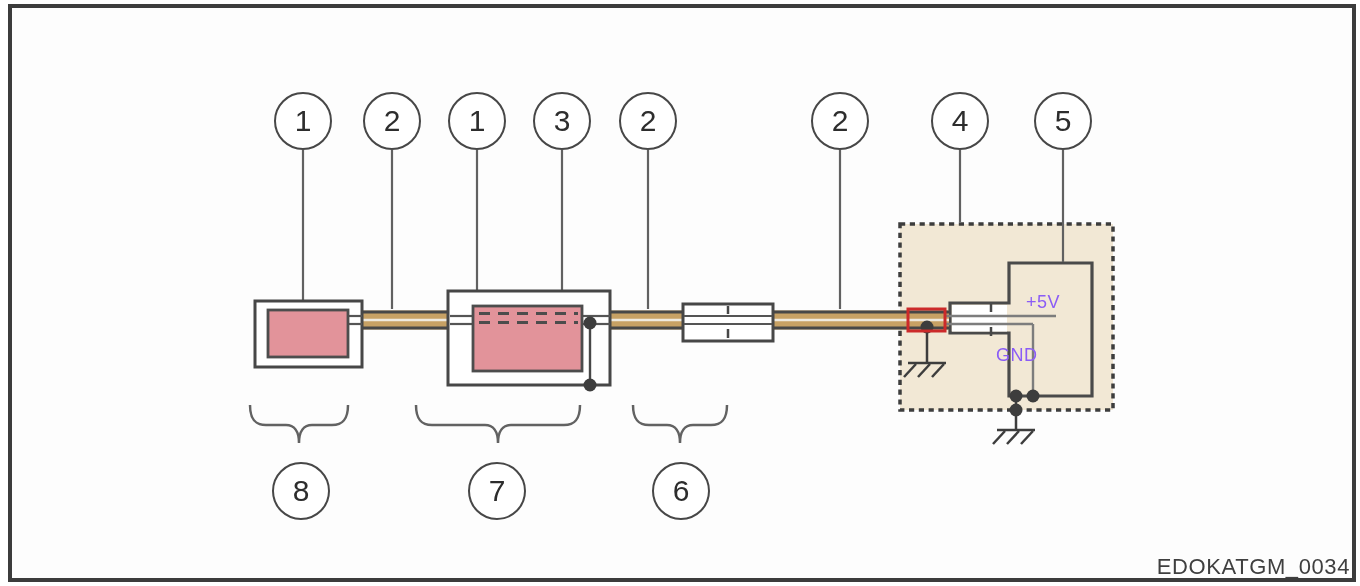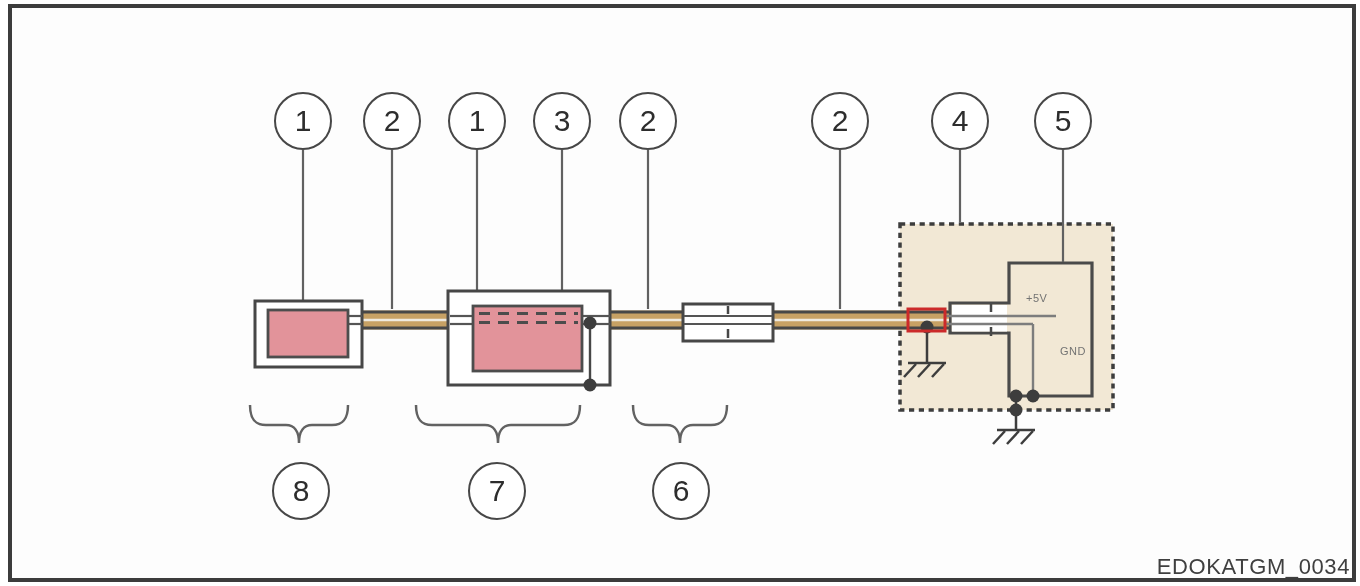--- a/index.html
+++ b/index.html
@@ -12,21 +12,21 @@
     border:4px solid #3c3c3c;box-sizing:border-box;background:#fdfdfd;
   }
   svg{position:absolute;left:0;top:0;}
   .callout{
     position:absolute;width:58px;height:58px;box-sizing:border-box;
     border:2.6px solid #474747;border-radius:50%;background:#ffffff;
     display:flex;align-items:center;justify-content:center;
     font-size:30px;line-height:1;color:#2d2d2d;
   }
   .pinlabel{
-    position:absolute;font-size:11px;color:#737373;letter-spacing:0.5px;text-align:right;
+    position:absolute;font-size:18px;color:#8b5cf6;letter-spacing:0.5px;text-align:right;
   }
   .figcode{
     position:absolute;right:10px;top:554px;font-size:22px;color:#3f3f3f;
     letter-spacing:0.6px;
   }
 </style>
 </head>
 <body>
 
 <div id="stage">
@@ -146,16 +146,16 @@
   <div class="callout" style="left:619px;top:92px;">2</div>
   <div class="callout" style="left:811px;top:92px;">2</div>
   <div class="callout" style="left:931px;top:92px;">4</div>
   <div class="callout" style="left:1034px;top:92px;">5</div>
 
   <div class="callout" style="left:272px;top:462px;">8</div>
   <div class="callout" style="left:468px;top:462px;">7</div>
   <div class="callout" style="left:652px;top:462px;">6</div>
 
   <div class="pinlabel" style="left:1026px;top:292px;">+5V</div>
-  <div class="pinlabel" style="left:1060px;top:345px;">GND</div>
+  <div class="pinlabel" style="left:996px;top:345px;">GND</div>
 
   <div class="figcode">EDOKATGM_0034</div>
 </div>
 
 </body></html>

